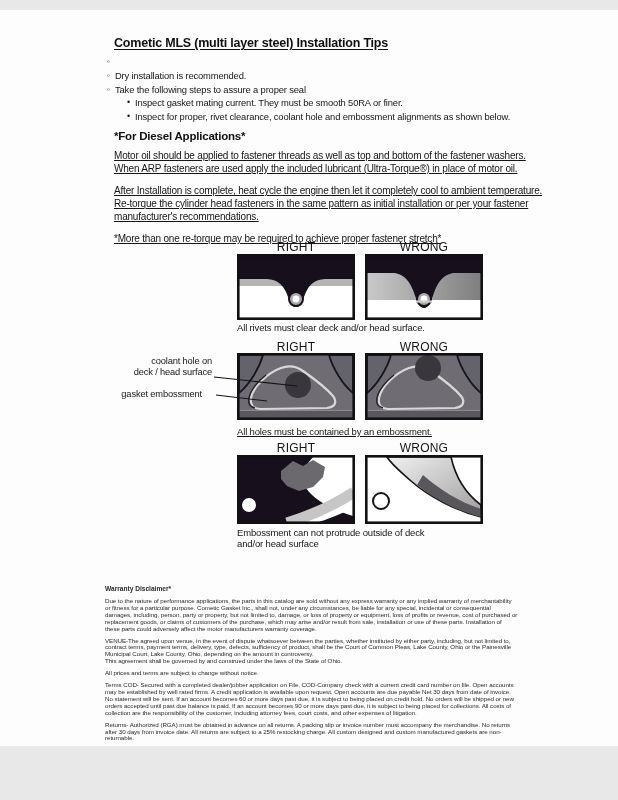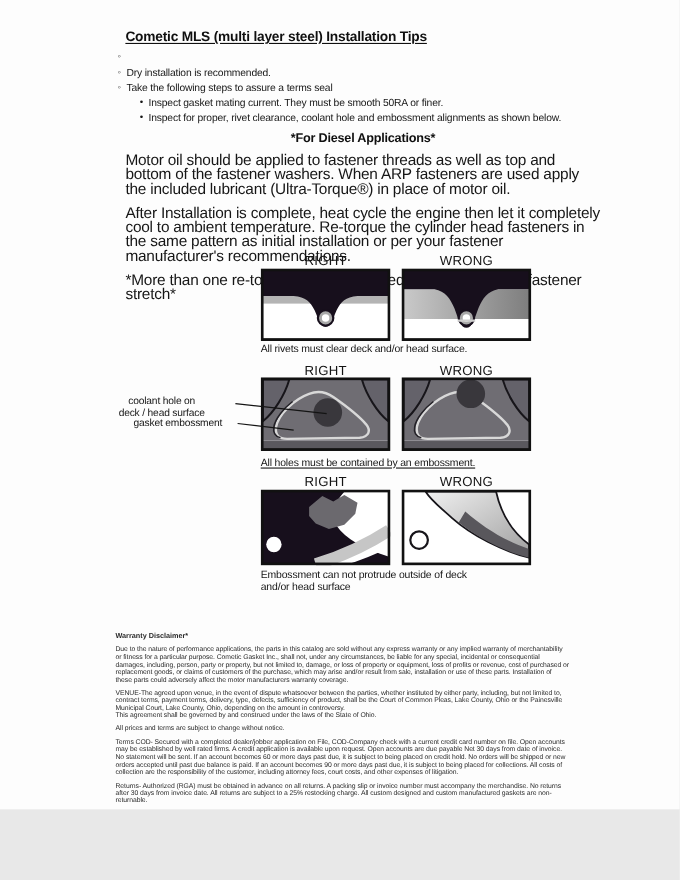--- a/index.html
+++ b/index.html
@@ -1,39 +1,39 @@
 <!DOCTYPE html>
 <html><head>
 <meta charset="utf-8">
 <style>
   * { box-sizing: border-box; margin: 0; padding: 0; }
   html, body { background: #e8e8e8; }
   body { font-family: "Liberation Sans", sans-serif; color: #1a1a1a; }
   .page {
     position: relative; width: 618px; height: 736px;
-    background: #fdfdfd; margin: 0 auto; overflow: hidden;
+    background: #fdfdfd; margin: 10px auto; overflow: hidden;
   }
 
   
   .header { position: absolute; left: 114px; top: 26px; width: 432px; }
   .title {
     font-size: 12.5px; font-weight: bold; letter-spacing: -0.2px;
     text-decoration: underline; text-underline-offset: 2px;
     margin-bottom: 5px; color: #101010;
   }
   .bullets { font-size: 9.4px; letter-spacing: -0.15px; line-height: 13.8px; color: #161616; }
   .bullet-row { display: flex; }
   .bullet-marker { width: 8px; margin-left: -7px; font-size: 8px; line-height: 13.8px; }
   .bullet-row.sub { margin-left: 13px; }
   .bullet-row.sub .bullet-marker { margin-left: 0; font-size: 9px; }
   .section-heading {
     font-size: 11.5px; font-weight: bold; letter-spacing: -0.2px;
-    margin: 6px 0 7px; color: #101010; text-align: center;
-  }
-  .para { font-size: 14px; letter-spacing: -0.2px; line-height: 13px; margin-bottom: 9px; color: #161616; }
+    margin: 6px 0 7px; color: #101010;
+  }
+  .para { font-size: 10px; letter-spacing: -0.2px; line-height: 13px; margin-bottom: 9px; color: #161616; text-decoration: underline; }
 
   
   .diagrams { position: absolute; inset: 0; }
   .fig-label {
     position: absolute; width: 118px; text-align: center;
     font-size: 12px; letter-spacing: 0.2px; color: #141414;
   }
   .fig { position: absolute; width: 118px; display: block; }
   .caption {
     position: absolute; font-size: 9.5px; letter-spacing: -0.15px;
@@ -64,21 +64,21 @@
     <div class="bullets">
       <div class="bullet-row">
         <span class="bullet-marker">◦</span>
       </div>
       <div class="bullet-row">
         <span class="bullet-marker">◦</span>
         <span>Dry installation is recommended.</span>
       </div>
       <div class="bullet-row">
         <span class="bullet-marker">◦</span>
-        <span>Take the following steps to assure a terms seal</span>
+        <span>Take the following steps to assure a proper seal</span>
       </div>
       <div class="bullet-row sub">
         <span class="bullet-marker">•</span>
         <span>Inspect gasket mating current.  They must be smooth 50RA or finer.</span>
       </div>
       <div class="bullet-row sub">
         <span class="bullet-marker">•</span>
         <span>Inspect for proper, rivet clearance, coolant hole and embossment alignments as shown below.</span>
       </div>
     </div>
@@ -117,21 +117,21 @@
       <circle cx="59" cy="45" r="3.4" fill="#ffffff"></circle>
       <line x1="51" y1="47.5" x2="67" y2="47.5" stroke="#cfcfcf" stroke-width="2.2"></line>
       <rect x="1.3" y="1.3" width="115.4" height="63.4" fill="none" stroke="#111111" stroke-width="2.6"></rect>
     </svg>
 
     <div class="caption" style="left:237px; top:312px;">All rivets must clear deck and/or head surface.</div>
 
     <div class="fig-label" style="left:237px; top:330px;">RIGHT</div>
     <div class="fig-label" style="left:365px; top:330px;">WRONG</div>
 
-    <div class="ann prewrap" style="left:82px; top:359px; width:130px;text-align:center;">coolant hole on
+    <div class="ann prewrap" style="left:82px; top:346px; width:130px;">coolant hole on
 deck / head surface</div>
     <div class="ann" style="left:72px; top:379px; width:130px;">gasket embossment</div>
 
     <svg class="fig" style="left:237px; top:343px;" viewBox="0 0 118 67">
       <rect x="1.3" y="1.3" width="115.4" height="64.4" fill="#6f6d73"></rect>
       <rect x="2" y="58" width="114" height="7" fill="#5a585e"></rect>
       <line x1="2" y1="57.4" x2="116" y2="57.4" stroke="#8e8c92" stroke-width="1"></line>
       <path d="M2,40 C12,32 22,16 26,2 H2 Z" fill="#64626a" stroke="#17151a" stroke-width="1.8"></path>
       <path d="M116,40 C106,32 96,16 92,2 H116 Z" fill="#64626a" stroke="#17151a" stroke-width="1.8"></path>
       <path d="M24,56 C16,56 13,52 14,45 C16,34 30,20 44,15 C52,12 59,13 66,18 C76,25 90,36 96,43 C100,48 99,54 90,55 Z" fill="none" stroke-linejoin="round" stroke-width="2.2" stroke="#d8d8d8"></path>

